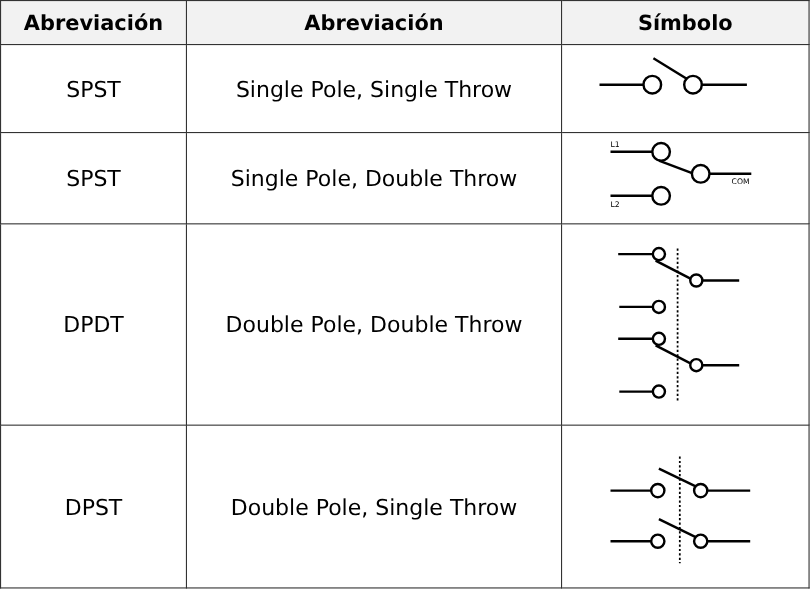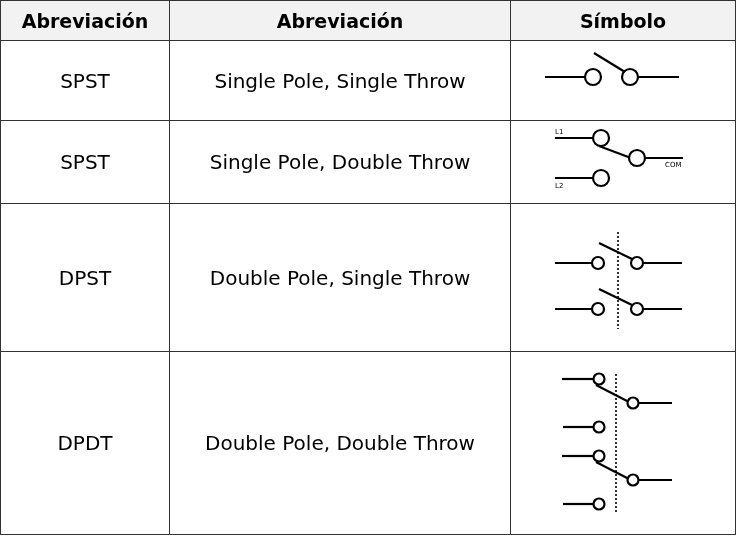--- a/index.html
+++ b/index.html
@@ -59,41 +59,20 @@
             <circle cx="90" cy="56" r="8"></circle>
           </g>
           <g font-family="DejaVu Sans, sans-serif" font-size="7" fill="#000">
             <text x="44" y="12">L1</text>
             <text x="44" y="66">L2</text>
             <text x="154" y="45">COM</text>
           </g>
         </svg>
       </td>
     </tr>
-    <tr style="height:148px">
-      <td class="abbr">DPST</td>
-      <td class="desc">Double Pole, Single Throw</td>
-      <td class="sym">
-        <svg width="225" height="146" viewBox="0 0 225 146">
-          <g stroke="#000" stroke-width="2.2" fill="#fff">
-            <line x1="44" y1="58" x2="81" y2="58"></line>
-            <circle cx="87" cy="58" r="6"></circle>
-            <circle cx="126" cy="58" r="6"></circle>
-            <line x1="132" y1="58" x2="171" y2="58"></line>
-            <line x1="88" y1="38" x2="121" y2="54"></line>
-            <line x1="44" y1="104" x2="81" y2="104"></line>
-            <circle cx="87" cy="104" r="6"></circle>
-            <circle cx="126" cy="104" r="6"></circle>
-            <line x1="132" y1="104" x2="171" y2="104"></line>
-            <line x1="88" y1="84" x2="121" y2="100"></line>
-          </g>
-          <line x1="107" y1="27" x2="107" y2="124" stroke="#000" stroke-width="1.6" stroke-dasharray="2,2"></line>
-        </svg>
-      </td>
-    </tr>
     <tr style="height:183px">
       <td class="abbr">DPDT</td>
       <td class="desc">Double Pole, Double Throw</td>
       <td class="sym">
         <svg width="225" height="181" viewBox="0 0 225 181">
           <g stroke="#000" stroke-width="2.2" fill="#fff">
             <line x1="51" y1="26" x2="83" y2="26"></line>
             <circle cx="88" cy="26" r="5.5"></circle>
             <line x1="85" y1="32" x2="118" y2="49"></line>
             <circle cx="122" cy="50" r="5.5"></circle>
@@ -105,14 +84,35 @@
             <line x1="85" y1="109" x2="118" y2="126"></line>
             <circle cx="122" cy="127" r="5.5"></circle>
             <line x1="128" y1="127" x2="161" y2="127"></line>
             <line x1="52" y1="151" x2="83" y2="151"></line>
             <circle cx="88" cy="151" r="5.5"></circle>
           </g>
           <line x1="105" y1="21" x2="105" y2="160" stroke="#000" stroke-width="1.6" stroke-dasharray="2,2"></line>
         </svg>
       </td>
     </tr>
+    <tr style="height:148px">
+      <td class="abbr">DPST</td>
+      <td class="desc">Double Pole, Single Throw</td>
+      <td class="sym">
+        <svg width="225" height="146" viewBox="0 0 225 146">
+          <g stroke="#000" stroke-width="2.2" fill="#fff">
+            <line x1="44" y1="58" x2="81" y2="58"></line>
+            <circle cx="87" cy="58" r="6"></circle>
+            <circle cx="126" cy="58" r="6"></circle>
+            <line x1="132" y1="58" x2="171" y2="58"></line>
+            <line x1="88" y1="38" x2="121" y2="54"></line>
+            <line x1="44" y1="104" x2="81" y2="104"></line>
+            <circle cx="87" cy="104" r="6"></circle>
+            <circle cx="126" cy="104" r="6"></circle>
+            <line x1="132" y1="104" x2="171" y2="104"></line>
+            <line x1="88" y1="84" x2="121" y2="100"></line>
+          </g>
+          <line x1="107" y1="27" x2="107" y2="124" stroke="#000" stroke-width="1.6" stroke-dasharray="2,2"></line>
+        </svg>
+      </td>
+    </tr>
   </tbody>
 </table>
 
 </body></html>

